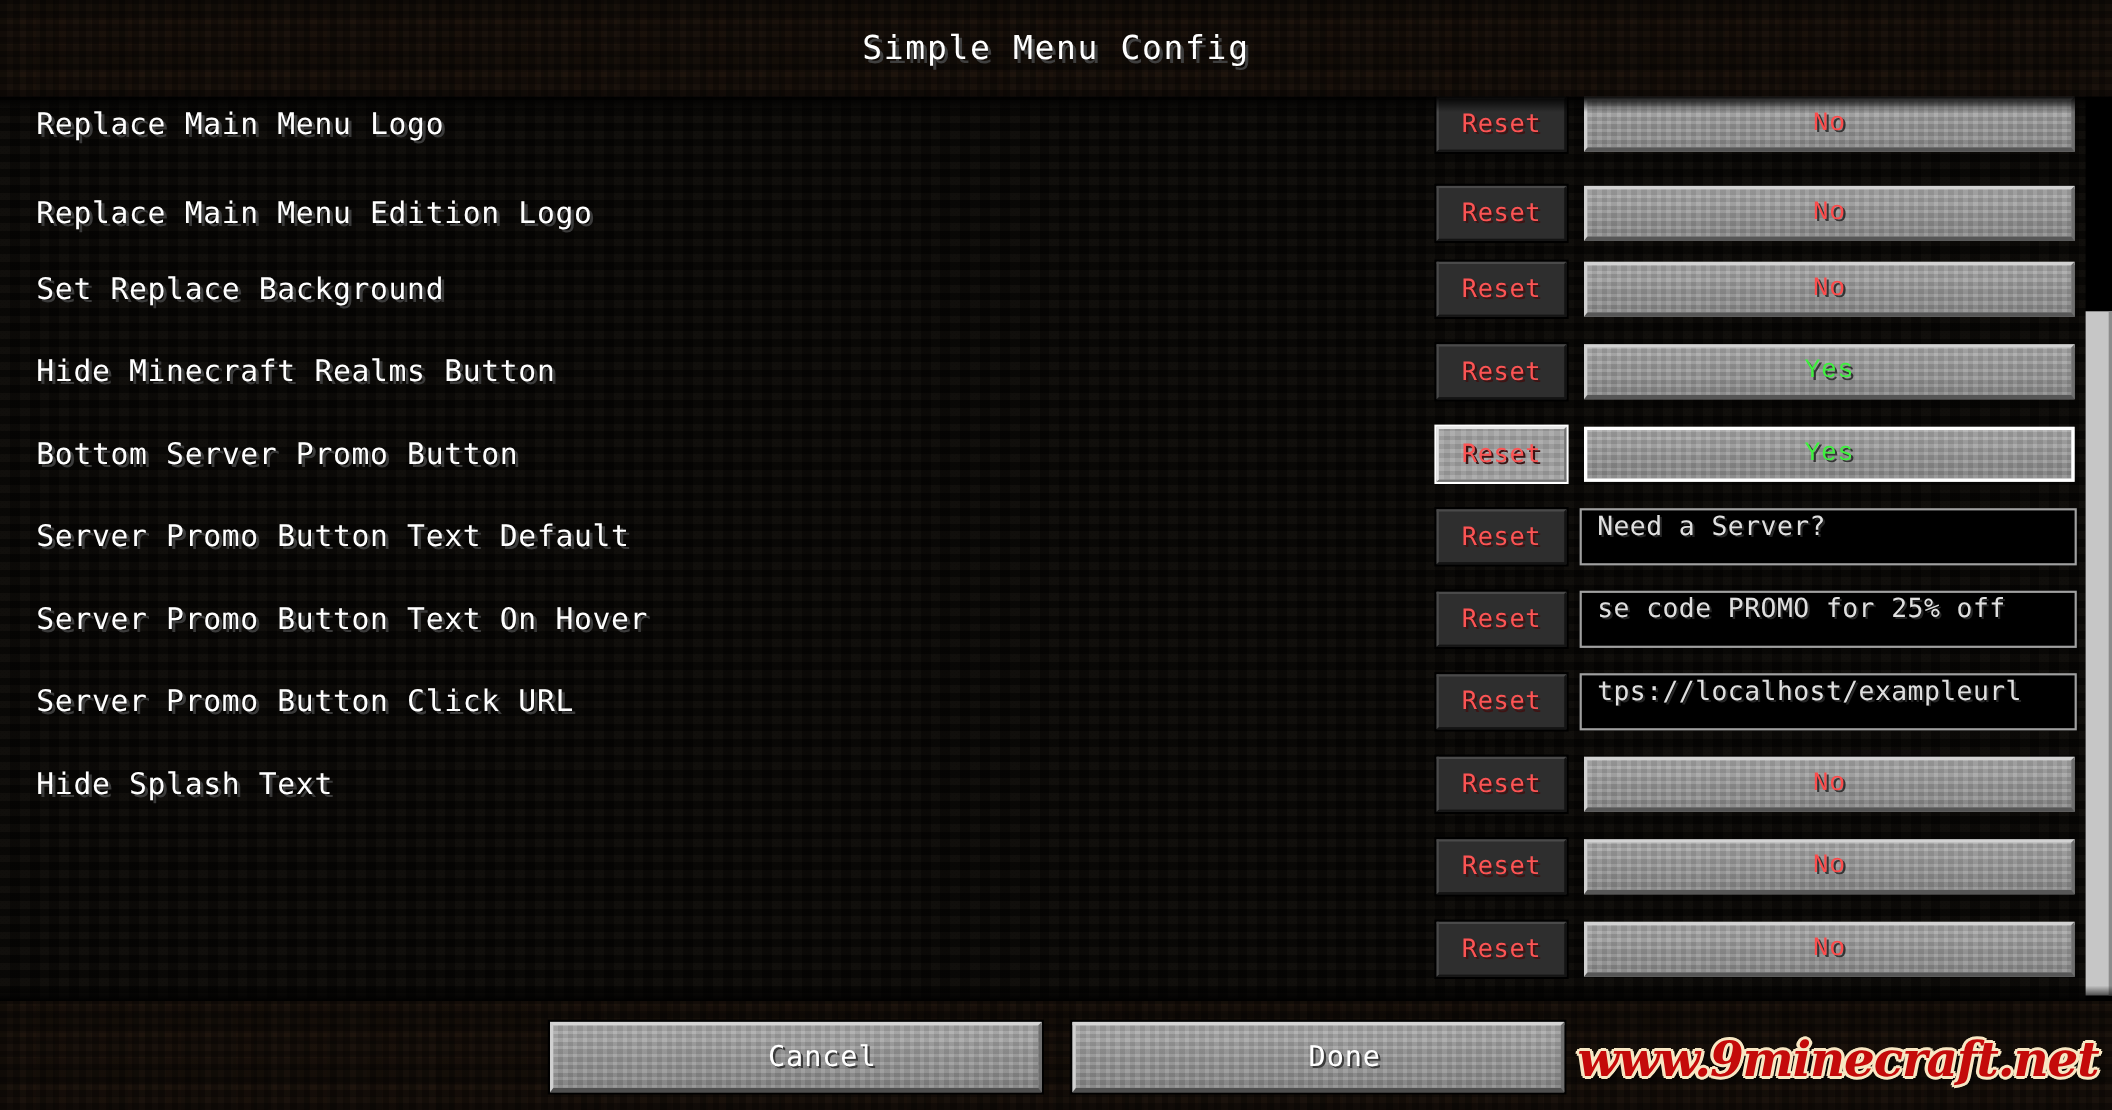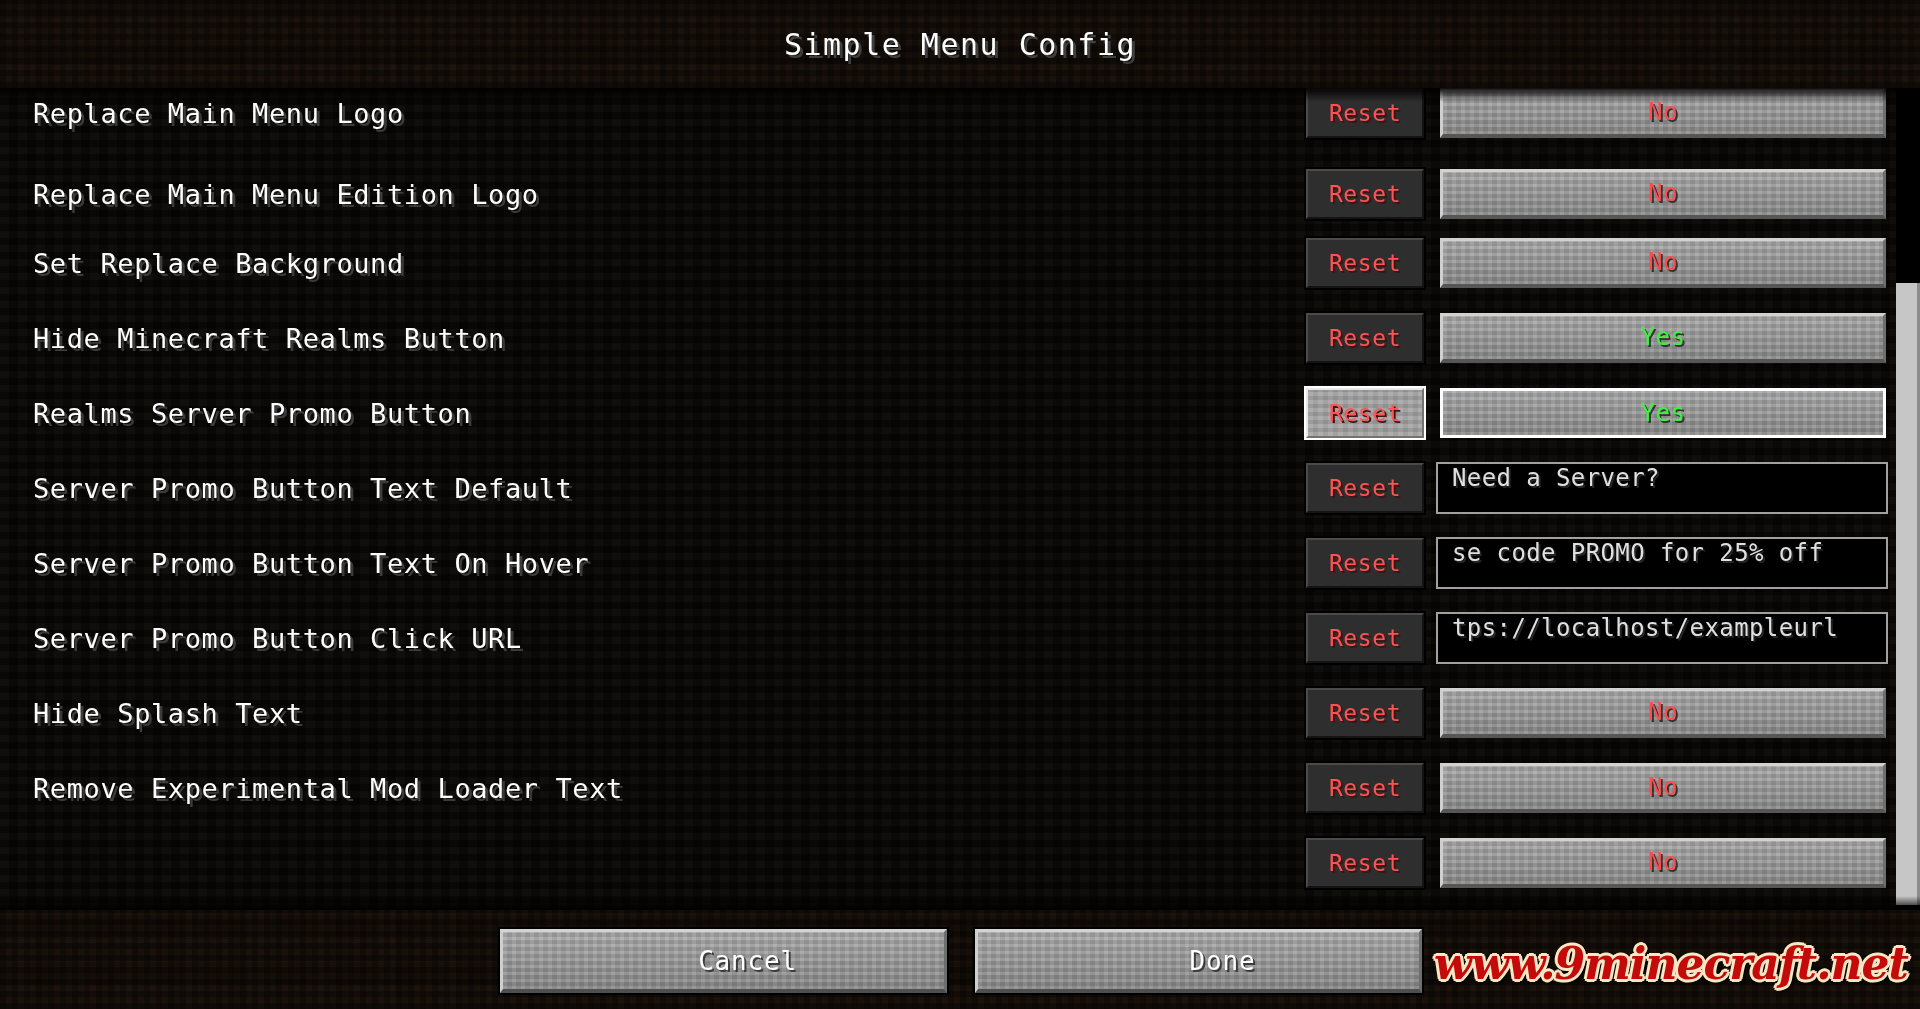--- a/index.html
+++ b/index.html
@@ -94,21 +94,21 @@
       linear-gradient(to bottom, rgba(255,255,255,.10), rgba(0,0,0,.14));
     border-top:3px solid #d2d2d2;border-left:3px solid #cfcfcf;
     border-right:3px solid #6e6e6e;border-bottom:4px solid #565656;
     box-sizing:border-box;cursor:pointer;
   }
   .value-btn.focused{
     border-top-color:#ffffff;border-left-color:#ffffff;
     border-right-color:#ffffff;border-bottom-color:#ffffff;
     border-bottom-width:3px;
   }
-  .value-btn .val{text-shadow:2px 2px 0 rgba(20,20,20,.75);}
+  .value-btn .val{text-shadow:2px 2px 0 rgba(20,20,20,.75);font-family:Liberation Mono, monospace;}
   .val.yes{color:#3ff03f;}
   .val.no{color:#fc4c4c;}
 
   
   .text-field{
     position:absolute;left:1436px;top:50%;transform:translateY(-50%);
     width:452px;height:52px;
     display:flex;align-items:flex-start;
     background:#000000;
     border:2px solid #a0a0a0;
@@ -197,21 +197,21 @@
       </div>
     </div>
     <div class="row" style="top: 212px;">
       <div class="row-label">Hide Minecraft Realms Button</div>
       <div class="reset-btn">Reset</div>
       <div class="value-btn">
         <span class="val yes">Yes</span>
       </div>
     </div>
     <div class="row" style="top: 287px;">
-      <div class="row-label">Realms Server Promo Button</div>
+      <div class="row-label">Bottom Server Promo Button</div>
       <div class="reset-btn hovered">Reset</div>
       <div class="value-btn focused">
         <span class="val yes">Yes</span>
       </div>
     </div>
     <div class="row" style="top: 362px;">
       <div class="row-label">Server Promo Button Text Default</div>
       <div class="reset-btn">Reset</div>
       <div class="text-field">
         <span class="fval">Need a Server?</span>
@@ -232,21 +232,20 @@
       </div>
     </div>
     <div class="row" style="top: 587px;">
       <div class="row-label">Hide Splash Text</div>
       <div class="reset-btn">Reset</div>
       <div class="value-btn">
         <span class="val no">No</span>
       </div>
     </div>
     <div class="row" style="top: 662px;">
-      <div class="row-label">Remove Experimental Mod Loader Text</div>
       <div class="reset-btn">Reset</div>
       <div class="value-btn">
         <span class="val no">No</span>
       </div>
     </div>
     <div class="row" style="top: 737px;">
       <div class="reset-btn">Reset</div>
       <div class="value-btn">
         <span class="val no">No</span>
       </div>

